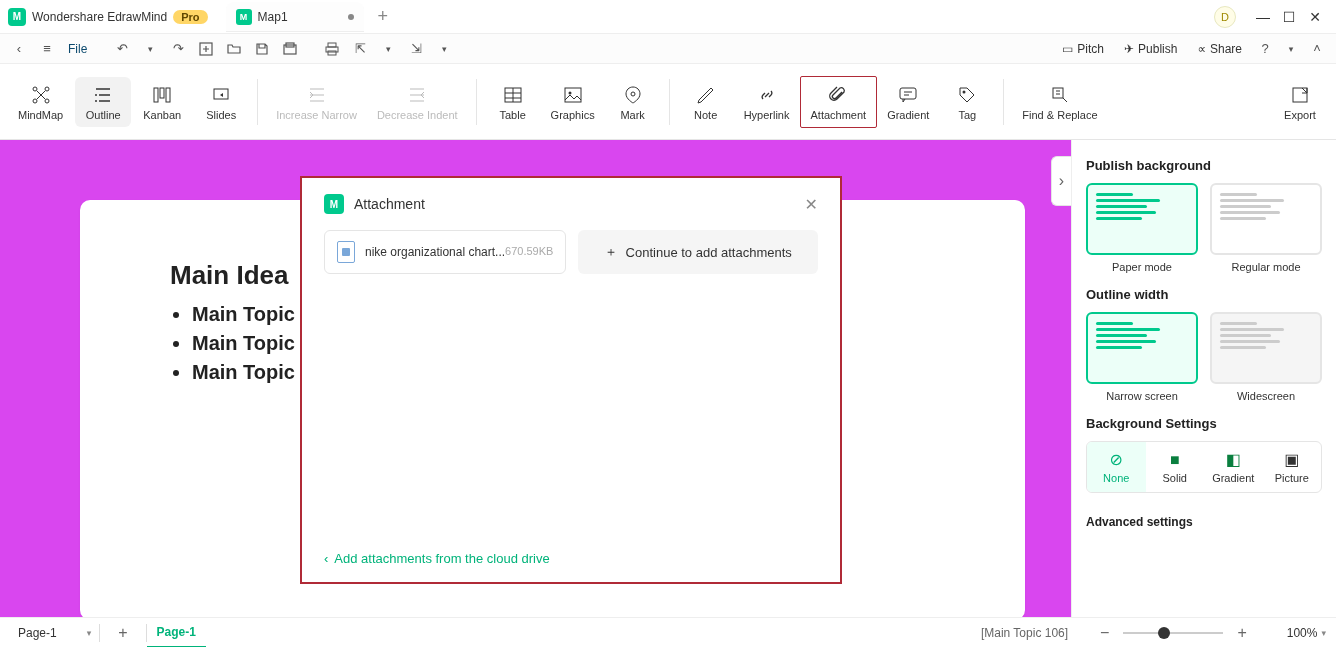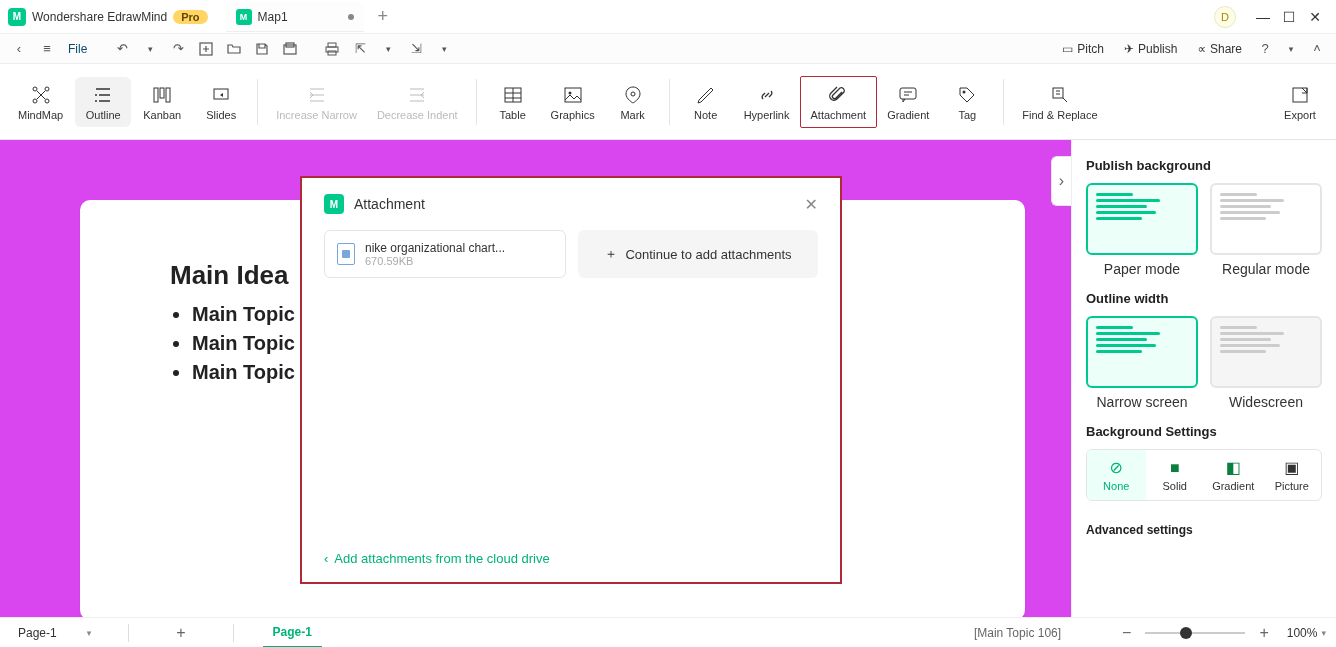--- a/index.html
+++ b/index.html
@@ -40,54 +40,54 @@
 .topic-list li { font-size: 20px; font-weight: 700; color: #222; margin-bottom: 6px; }
 .modal { position: absolute; left: 300px; top: 176px; width: 542px; height: 408px; background: #fff; border: 2px solid #b02a37; display: flex; flex-direction: column; padding: 16px 22px; z-index: 20; }
 .modal-header { display: flex; align-items: center; margin-bottom: 16px; }
 .modal-logo { width: 20px; height: 20px; background: #00c98d; border-radius: 4px; margin-right: 10px; display:flex;align-items:center;justify-content:center;color:#fff;font-size:10px;font-weight:bold;}
 .modal-title { font-size: 14px; color: #333; }
 .modal-close { margin-left: auto; color: #888; cursor: pointer; font-size: 16px; }
 .modal-body { display: flex; gap: 12px; }
 .attach-card { flex: 1; border: 1px solid #e5e5e5; border-radius: 6px; padding: 10px 12px; display: flex; align-items: center; gap: 10px; }
 .file-icon { width: 18px; height: 22px; border: 1px solid #7aa7d9; border-radius: 2px; position: relative; display:flex;align-items:center;justify-content:center;}
 .file-icon::after{content:"";width:8px;height:8px;background:#7aa7d9;border-radius:1px;}
-.attach-info { display: flex; flex-direction: column; overflow: hidden; }
+.attach-info { display: flex; flex-direction: row; overflow: hidden; }
 .attach-name { font-size: 12px; color: #333; white-space: nowrap; overflow: hidden; text-overflow: ellipsis; max-width: 160px; }
 .attach-size { font-size: 11px; color: #aaa; }
 .add-more { flex: 1; border-radius: 6px; background: #f5f5f5; display: flex; align-items: center; justify-content: center; gap: 8px; font-size: 13px; color: #333; cursor: pointer; padding: 12px; }
 .modal-footer { margin-top: auto; display: flex; align-items: center; gap: 6px; color: #00b37a; font-size: 13px; cursor: pointer; }
 .side-toggle { position: absolute; right: 265px; top: 156px; width: 20px; height: 50px; background: #fff; border: 1px solid #e5e5e5; border-right: none; border-radius: 6px 0 0 6px; display: flex; align-items: center; justify-content: center; color: #666; cursor: pointer; z-index: 5; }
 .sidepanel { position: absolute; top: 140px; right: 0; bottom: 30px; width: 265px; background: #fff; border-left: 1px solid #eee; padding: 18px 14px; overflow-y: auto; }
 .sp-heading { font-size: 13px; font-weight: 700; color: #222; margin-bottom: 10px; }
 .sp-row { display: flex; gap: 12px; margin-bottom: 8px; }
 .sp-card { flex: 1; display: flex; flex-direction: column; align-items: center; gap: 6px; cursor: pointer; }
 .sp-thumb { width: 100%; height: 72px; border: 2px solid #e5e5e5; border-radius: 6px; background: #fff; padding: 8px; display: flex; flex-direction: column; gap: 3px; }
 .sp-card.active .sp-thumb { border-color: #00c98d; background: #ecfff8; }
 .sp-thumb .line { height: 3px; background: #ccc; border-radius: 2px; }
 .sp-thumb.green .line { background: #00c98d; }
 .sp-thumb .l1{width:40%}.sp-thumb .l2{width:70%}.sp-thumb .l3{width:55%}.sp-thumb .l4{width:65%}.sp-thumb .l5{width:50%}
-.sp-label { font-size: 14px; color: #333; }
+.sp-label { font-size: 11px; color: #333; }
 .bg-row { display: flex; gap: 0; border: 1px solid #e5e5e5; border-radius: 6px; overflow: hidden; }
 .bg-opt { flex: 1; display: flex; flex-direction: column; align-items: center; justify-content: center; padding: 8px 0; cursor: pointer; gap: 3px; }
 .bg-opt.active { background: #ecfff8; }
 .bg-opt .bicon { font-size: 16px; color: #333; }
 .bg-opt.active .bicon, .bg-opt.active .blabel { color: #00b37a; }
 .bg-opt .blabel { font-size: 11px; color: #333; }
 .adv-heading { font-size: 12px; font-weight: 700; color: #222; margin-top: 22px; }
-.statusbar { position: absolute; bottom: 0; left: 0; right: 0; height: 30px; background: #fff; border-top: 1px solid #eee; display: flex; align-items: center; padding: 0 10px; font-size: 12px; color: #333; gap: 29px; }
+.statusbar { position: absolute; bottom: 0; left: 0; right: 0; height: 30px; background: #fff; border-top: 1px solid #eee; display: flex; align-items: center; padding: 0 10px; font-size: 12px; color: #333; }
 .page-sel { display: flex; align-items: center; gap: 30px; padding: 2px 8px; cursor: pointer; }
 .page-add { margin: 0 18px; color: #666; cursor: pointer; font-size: 16px; }
 .page-tab { color: #00b37a; font-weight: 600; padding: 0 10px; border-bottom: 2px solid #00b37a; height: 30px; display: flex; align-items: center; }
 .status-spacer { flex: 1; }
 .status-info { color: #666; margin-right: 28px; }
 .zoom-ctrl { display: flex; align-items: center; gap: 10px; }
 .zoom-btn { cursor: pointer; color: #666; font-size: 16px; padding: 0 4px; }
 .zoom-track { width: 100px; height: 2px; background: #ccc; position: relative; }
 .zoom-thumb { position: absolute; top: -5px; left: 35px; width: 12px; height: 12px; background: #333; border-radius: 50%; }
-.zoom-pct { margin-left: 4px; display: flex; align-items: center; gap: 2px; text-align: right; }
+.zoom-pct { margin-left: 26px; display: flex; align-items: center; gap: 2px; text-align: right; }
 </style>
 </head>
 <body>
 
 <div class="titlebar">
   <div class="app-icon">M</div>
   <div class="app-title">Wondershare EdrawMind</div>
   <div class="pro-badge">Pro</div>
   <div class="tab">
     <div class="tab-icon">M</div>

